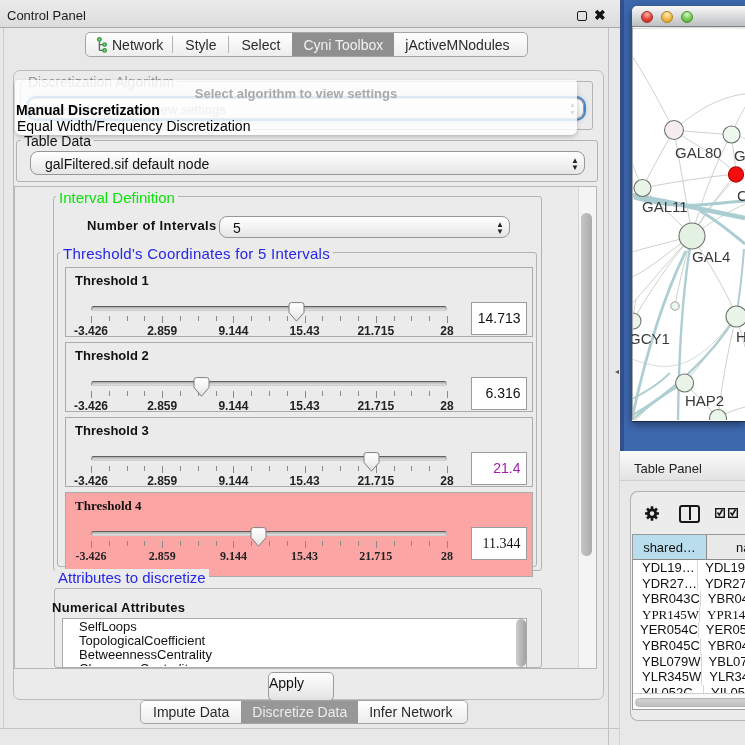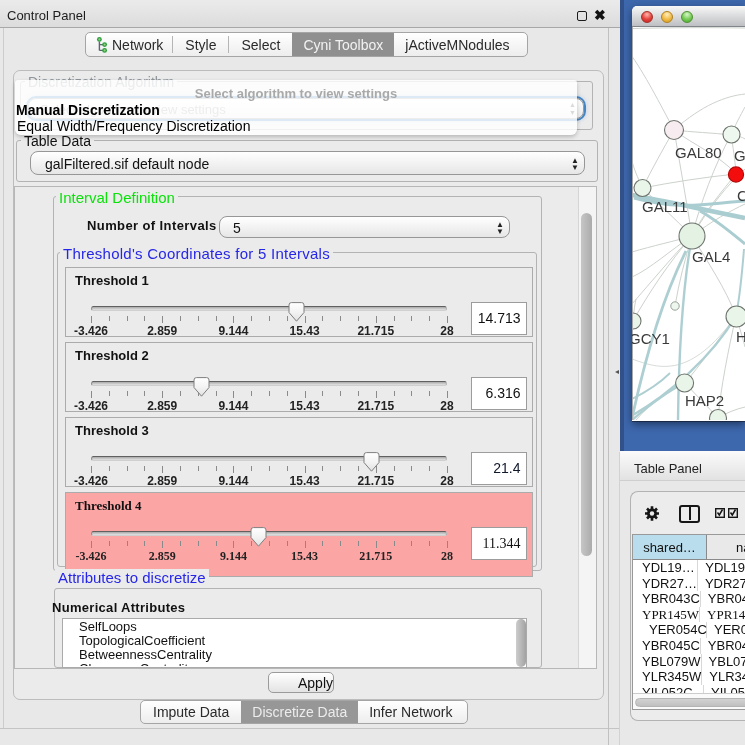--- a/index.html
+++ b/index.html
@@ -186,21 +186,21 @@
       <svg style="position:absolute;left:297px;top:33.5px;" width="17" height="20" viewBox="0 0 17 20">
     <path d="M1 3 Q1 0.6 3.4 0.6 L13.6 0.6 Q16 0.6 16 3 L16 10.5 L8.5 19.2 L1 10.5 Z" fill="url(#tg2)" stroke="#7e7e7e" stroke-width="1"></path>
     <defs>
           <linearGradient id="tg2" x1="0" y1="0" x2="0" y2="1">
             <stop offset="0" stop-color="#ffffff"></stop>
             <stop offset="0.55" stop-color="#f2f2f2"></stop>
             <stop offset="1" stop-color="#e0e0e0"></stop>
           </linearGradient>
         </defs>
   </svg>
-      <div style="position:absolute;left:404.5px;top:33.5px;width:56px;height:33px;background:#fff;border:1px solid #9c9c9c;font-size:14px;color:#0f172a;text-align:right;line-height:31px;padding-right:5px;">21.4</div>
+      <div style="position:absolute;left:404.5px;top:33.5px;width:56px;height:33px;background:#fff;border:1px solid #9c9c9c;font-size:14px;color:#a21caf;text-align:right;line-height:31px;padding-right:5px;">21.4</div>
     </div>
     <div class="abs" style="left:65px;top:492px;width:468px;height:85px;border:1px solid #ababab;background:#fca5a5;font-family:Liberation Serif, serif;">
       <div style="position:absolute;left:9px;top:5px;font-size:13px;font-weight:bold;color:#111;">Threshold 4</div>
       <div style="position:absolute;left:25px;top:38px;width:356px;height:5px;border-radius:2.5px;background:linear-gradient(#a9a9a9,#e3e3e3);border-top:1px solid #606060;border-left:1px solid #909090;border-right:1px solid #b5b5b5;border-bottom:1px solid #cfcfcf;"></div>
       <div style="position:absolute;left:25px;top:48px;width:1px;height:7px;background:#8a8a8a;"></div>
       <div style="position:absolute;left:42.8px;top:48px;width:1px;height:5px;background:#8a8a8a;"></div>
       <div style="position:absolute;left:60.6px;top:48px;width:1px;height:5px;background:#8a8a8a;"></div>
       <div style="position:absolute;left:78.4px;top:48px;width:1px;height:5px;background:#8a8a8a;"></div>
       <div style="position:absolute;left:96.2px;top:48px;width:1px;height:7px;background:#8a8a8a;"></div>
       <div style="position:absolute;left:114px;top:48px;width:1px;height:5px;background:#8a8a8a;"></div>
@@ -240,21 +240,21 @@
   </div>
 
 <div class="abs" style="left:54px;top:588px;width:488px;height:80px;border:1px solid #b3b3b3;border-radius:3px;"></div>
 <div class="grouptitle" style="left:55px;top:569px;color:#2626e8;font-size:15px;">Attributes to discretize</div>
 <div class="abs" style="left:52px;top:600px;font-size:13px;font-weight:bold;letter-spacing:0.3px;color:#111;">Numerical Attributes</div>
 <div class="abs" style="left:62px;top:617.5px;width:465px;height:50.5px;background:#ffffff;border:1px solid #aaa;overflow:hidden;">
   <div style="font-size:13px;color:#111;padding:1.5px 0 0 16px;line-height:14px;height:47.5px;overflow:hidden;">SelfLoops<br>TopologicalCoefficient<br>BetweennessCentrality<br>ClosenessCentrality</div>
 </div>
 <div class="abs" style="left:515.5px;top:618.5px;width:10px;height:48.5px;background:linear-gradient(90deg,#cdcdcd,#a2a2a2);border-radius:5px;"></div>
 
-<div class="abs" style="left:268px;top:672px;width:66px;height:21px;background:linear-gradient(#ffffff,#e3e3e3);border:1px solid #9b9b9b;border-radius:5px;text-align:right;font-size:14px;color:#111;line-height:20px;">Apply</div>
+<div class="abs" style="left:268px;top:672px;width:66px;height:29px;background:linear-gradient(#ffffff,#e3e3e3);border:1px solid #9b9b9b;border-radius:5px;text-align:left;font-size:14px;color:#111;line-height:20px;">Apply</div>
 
 <div class="abs" style="left:140px;top:700px;width:328px;height:24px;background:linear-gradient(#ffffff,#ededed);border:1px solid #a5a5a5;border-radius:5px;overflow:hidden;display:flex;align-items:stretch;">
   <div style="display:flex;align-items:center;padding:0 12px;font-size:14px;color:#2a2a2a;">Impute Data</div>
   <div style="display:flex;align-items:center;padding:0 11px;font-size:14px;color:#ececec;background:#979797;">Discretize Data</div>
   <div style="display:flex;align-items:center;padding:0 11px;font-size:14px;color:#2a2a2a;">Infer Network</div>
 </div>
 
 <div class="abs" style="left:3px;top:28px;width:1px;height:700px;background:#cccccc;"></div>
 <div class="abs" style="left:0;top:728px;width:620px;height:1px;background:#c4c4c4;"></div>
 <div class="abs" style="left:608px;top:28px;width:1px;height:717px;background:#c0c0c0;"></div>
@@ -389,21 +389,21 @@
       </div>
       <div style="display:flex;height:15.6px;font-size:13px;color:#111;">
     <div style="width:74px;padding-left:9px;border-right:1px solid #d8d8d8;">YBR043C</div>
     <div style="flex:1;padding-left:7px;">YBR04</div>
       </div>
       <div style="display:flex;height:15.6px;font-size:13px;color:#111;font-family:Liberation Serif, serif;">
     <div style="width:74px;padding-left:9px;border-right:1px solid #d8d8d8;">YPR145W</div>
     <div style="flex:1;padding-left:7px;">YPR14</div>
       </div>
       <div style="display:flex;height:15.6px;font-size:13px;color:#111;">
-    <div style="width:74px;padding-left:16px;border-right:1px solid #d8d8d8;text-align:right;">YER054C</div>
+    <div style="width:74px;padding-left:7px;border-right:1px solid #d8d8d8;text-align:right;">YER054C</div>
     <div style="flex:1;padding-left:7px;">YER05</div>
       </div>
       <div style="display:flex;height:15.6px;font-size:13px;color:#111;">
     <div style="width:74px;padding-left:9px;border-right:1px solid #d8d8d8;">YBR045C</div>
     <div style="flex:1;padding-left:7px;">YBR04</div>
       </div>
       <div style="display:flex;height:15.6px;font-size:13px;color:#111;">
     <div style="width:74px;padding-left:9px;border-right:1px solid #d8d8d8;">YBL079W</div>
     <div style="flex:1;padding-left:7px;">YBL07</div>
       </div>

